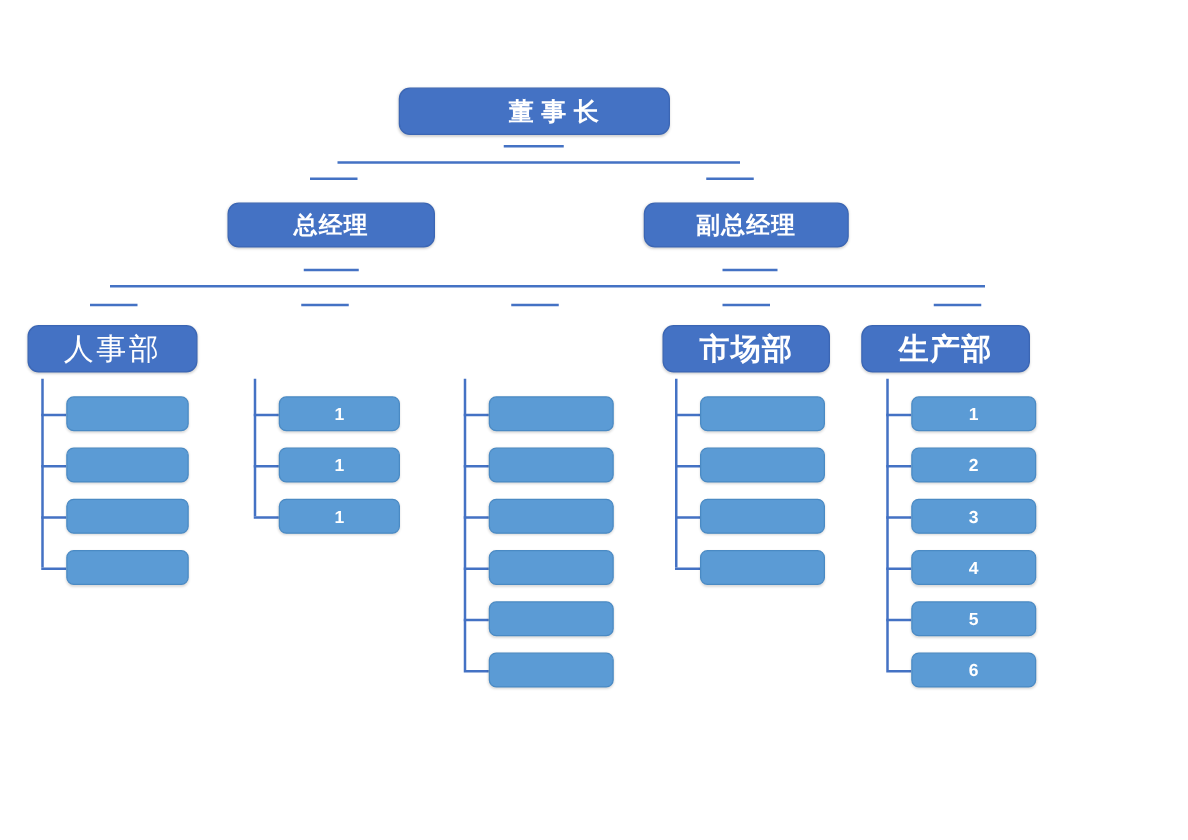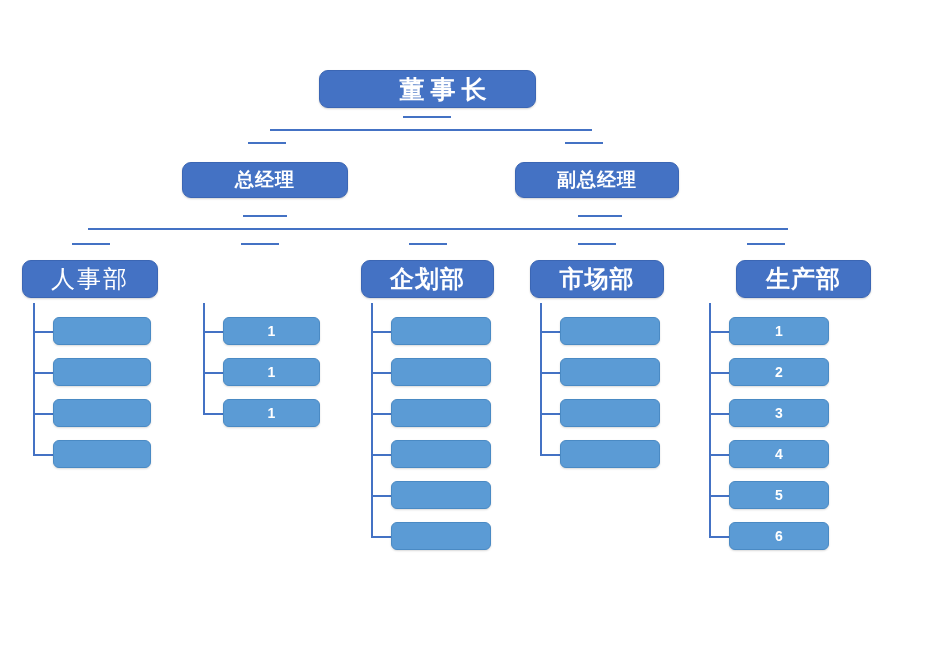--- a/index.html
+++ b/index.html
@@ -31,21 +31,21 @@
     white-space: nowrap;
     user-select: none;
   }
 
   
   .node.lv1 {
     background: #4472c4;
     border: 1px solid #3b66b4;
     border-radius: 9px;
     font-family: "Liberation Serif", "DejaVu Serif", serif;
-    font-size: 25px;
+    font-size: 20px;
     font-weight: 700;
     letter-spacing: 6px;
     text-indent: 6px;
     box-shadow: 0 1px 2px rgba(0,0,0,0.18);
     padding-left: 31px;
   }
 
   
   .node.lv2 {
     background: #4472c4;
@@ -117,25 +117,24 @@
 
   <div class="conn h" style="left:72px; top:243px; width:38px;"></div>
   <div class="conn h" style="left:241px; top:243px; width:38px;"></div>
   <div class="conn h" style="left:409px; top:243px; width:38px;"></div>
   <div class="conn h" style="left:578px; top:243px; width:38px;"></div>
   <div class="conn h" style="left:747px; top:243px; width:38px;"></div>
 
   <div class="node lv3 serif" style="left:22px; top:260px; width:136px; height:38px;">人事部</div>
 
 
-  <div class="node lv3" style="left:361px; top:260px; width:133px; height:38px;">企划部</div>
 
   <div class="node lv3" style="left:530px; top:260px; width:134px; height:38px;">市场部</div>
 
-  <div class="node lv3" style="left:736px; top:260px; width:135px; height:38px;">生产部</div>
+  <div class="node lv3" style="left:689px; top:260px; width:135px; height:38px;">生产部</div>
 
   <div id="leaf-layer">
       <div class="conn v" style="left: 33px; top: 303px; height: 151px;"></div>
       <div class="conn h" style="left: 33px; top: 331px; width: 20px;"></div>
       <div class="node lv4" style="left: 53px; top: 317px; width: 98px; height: 28px;"></div>
       <div class="conn h" style="left: 33px; top: 372px; width: 20px;"></div>
       <div class="node lv4" style="left: 53px; top: 358px; width: 98px; height: 28px;"></div>
       <div class="conn h" style="left: 33px; top: 413px; width: 20px;"></div>
       <div class="node lv4" style="left: 53px; top: 399px; width: 98px; height: 28px;"></div>
       <div class="conn h" style="left: 33px; top: 454px; width: 20px;"></div>

